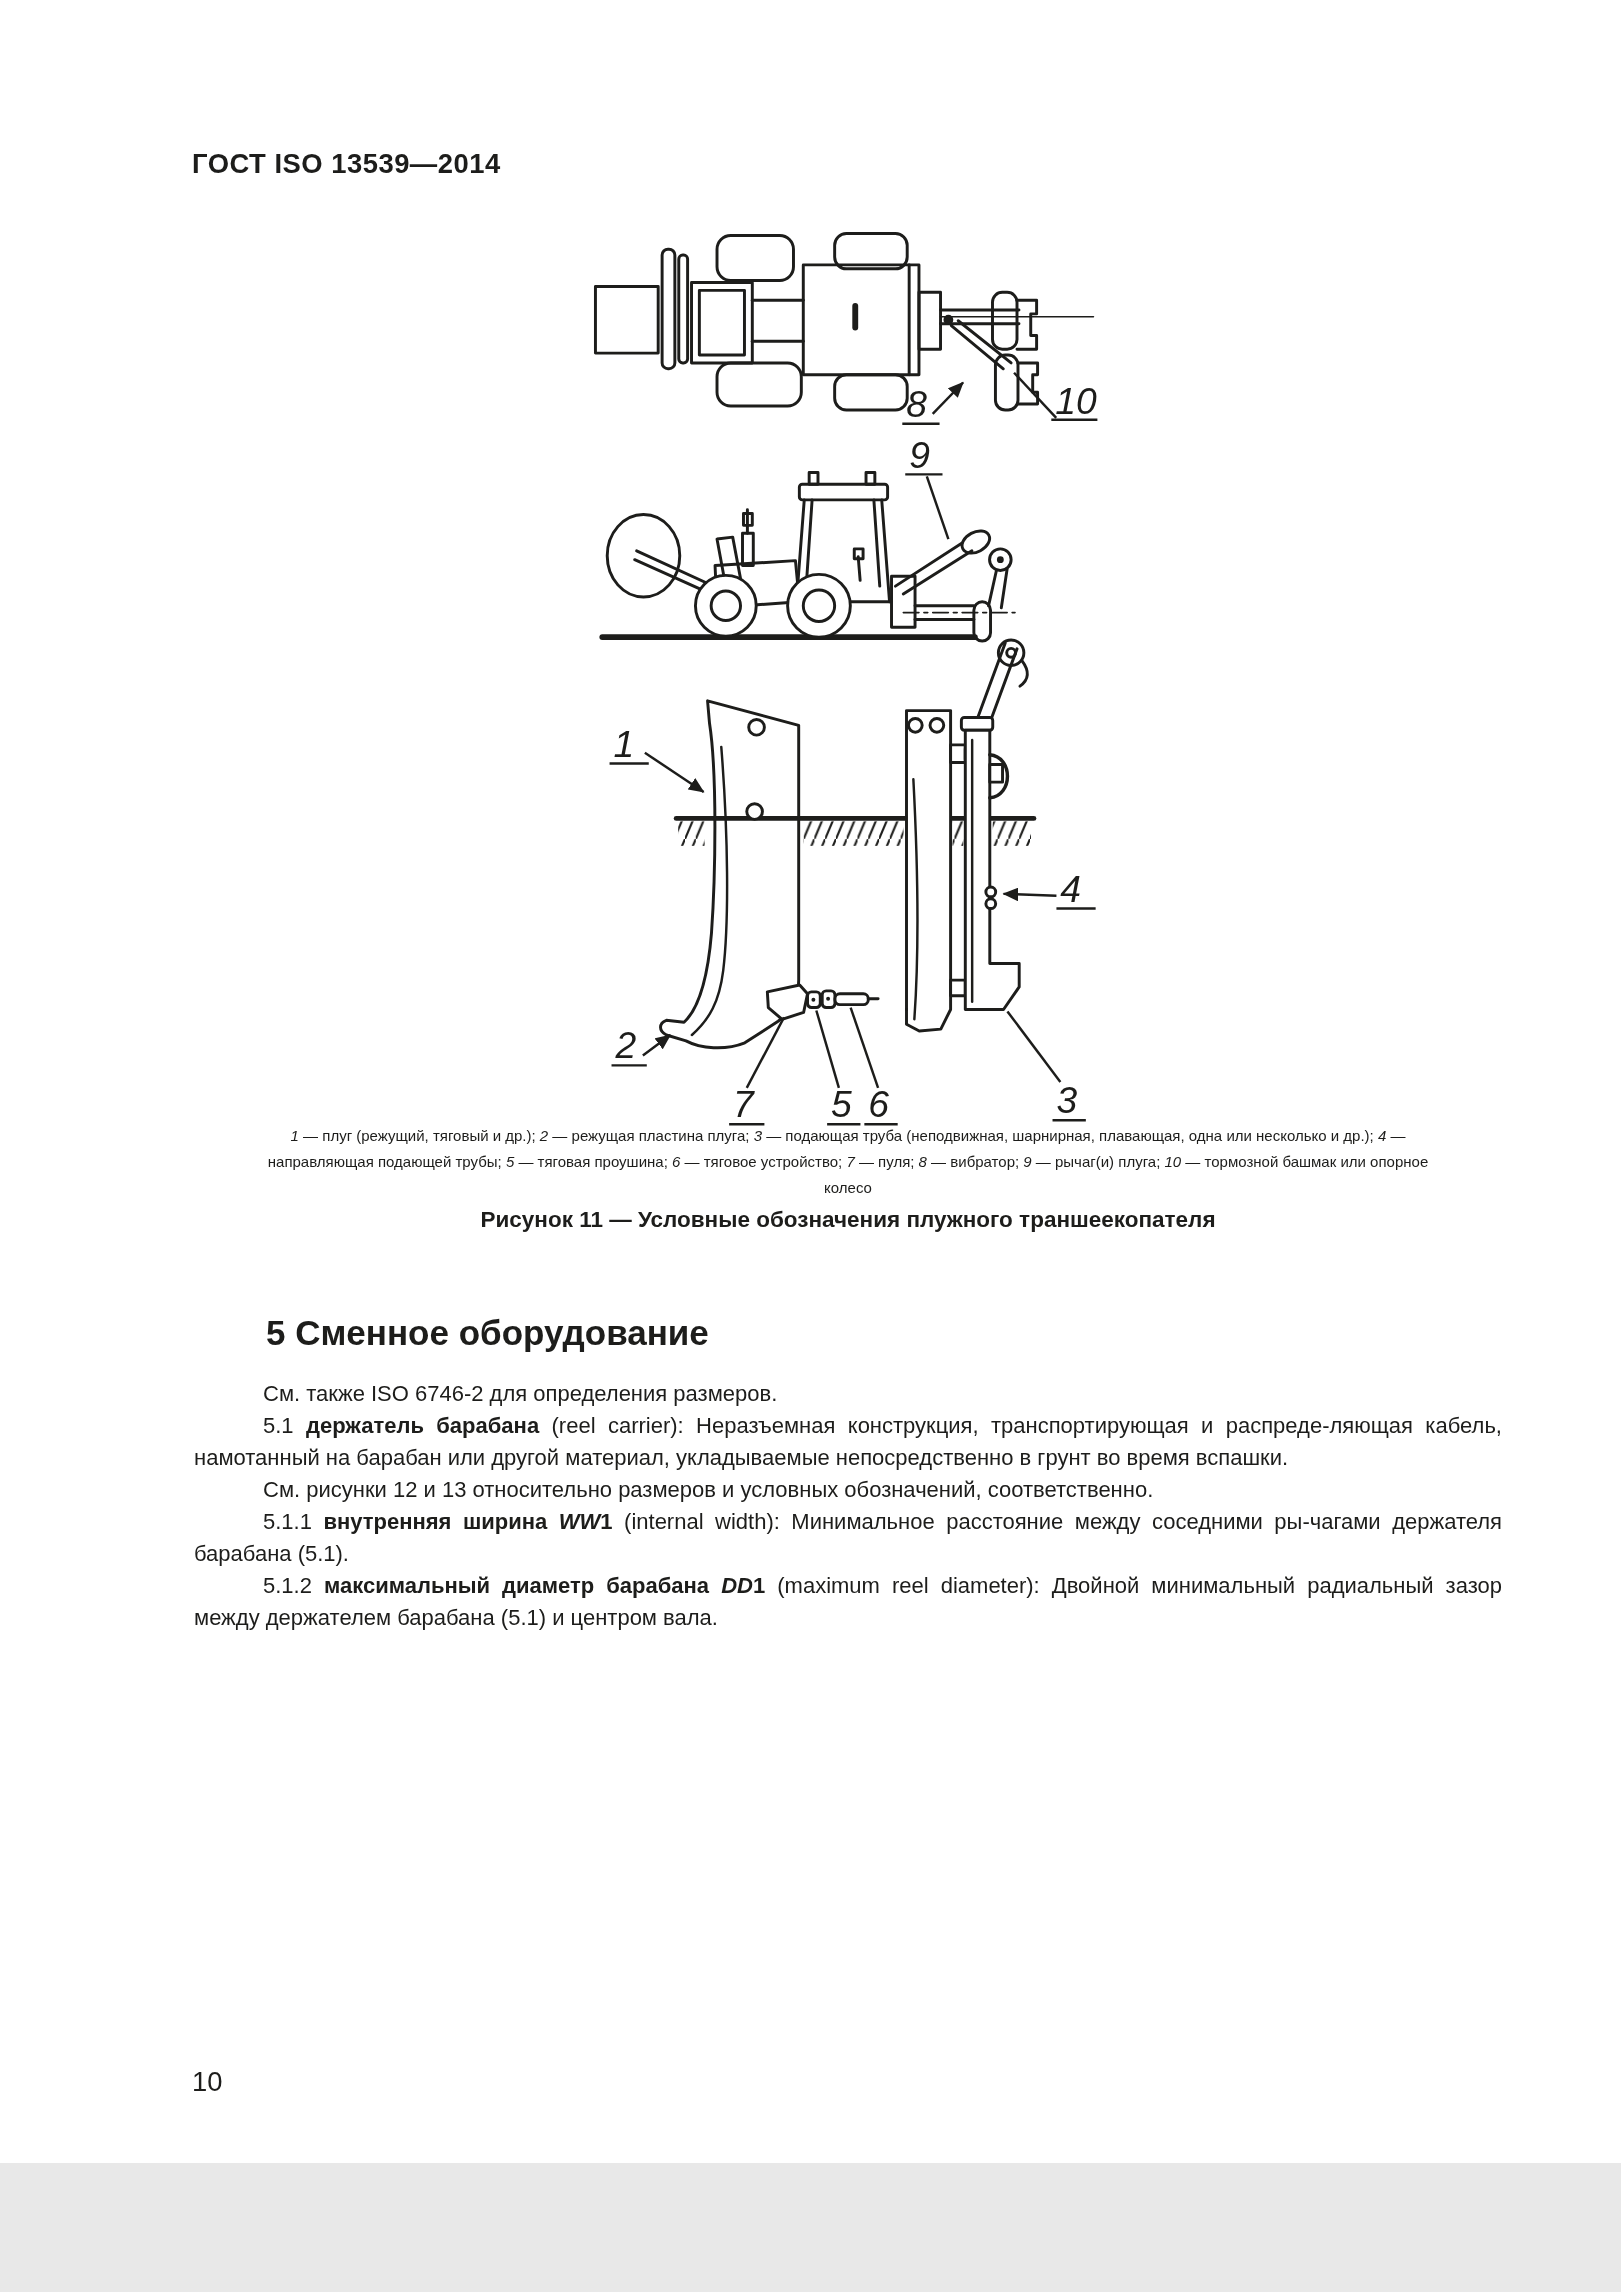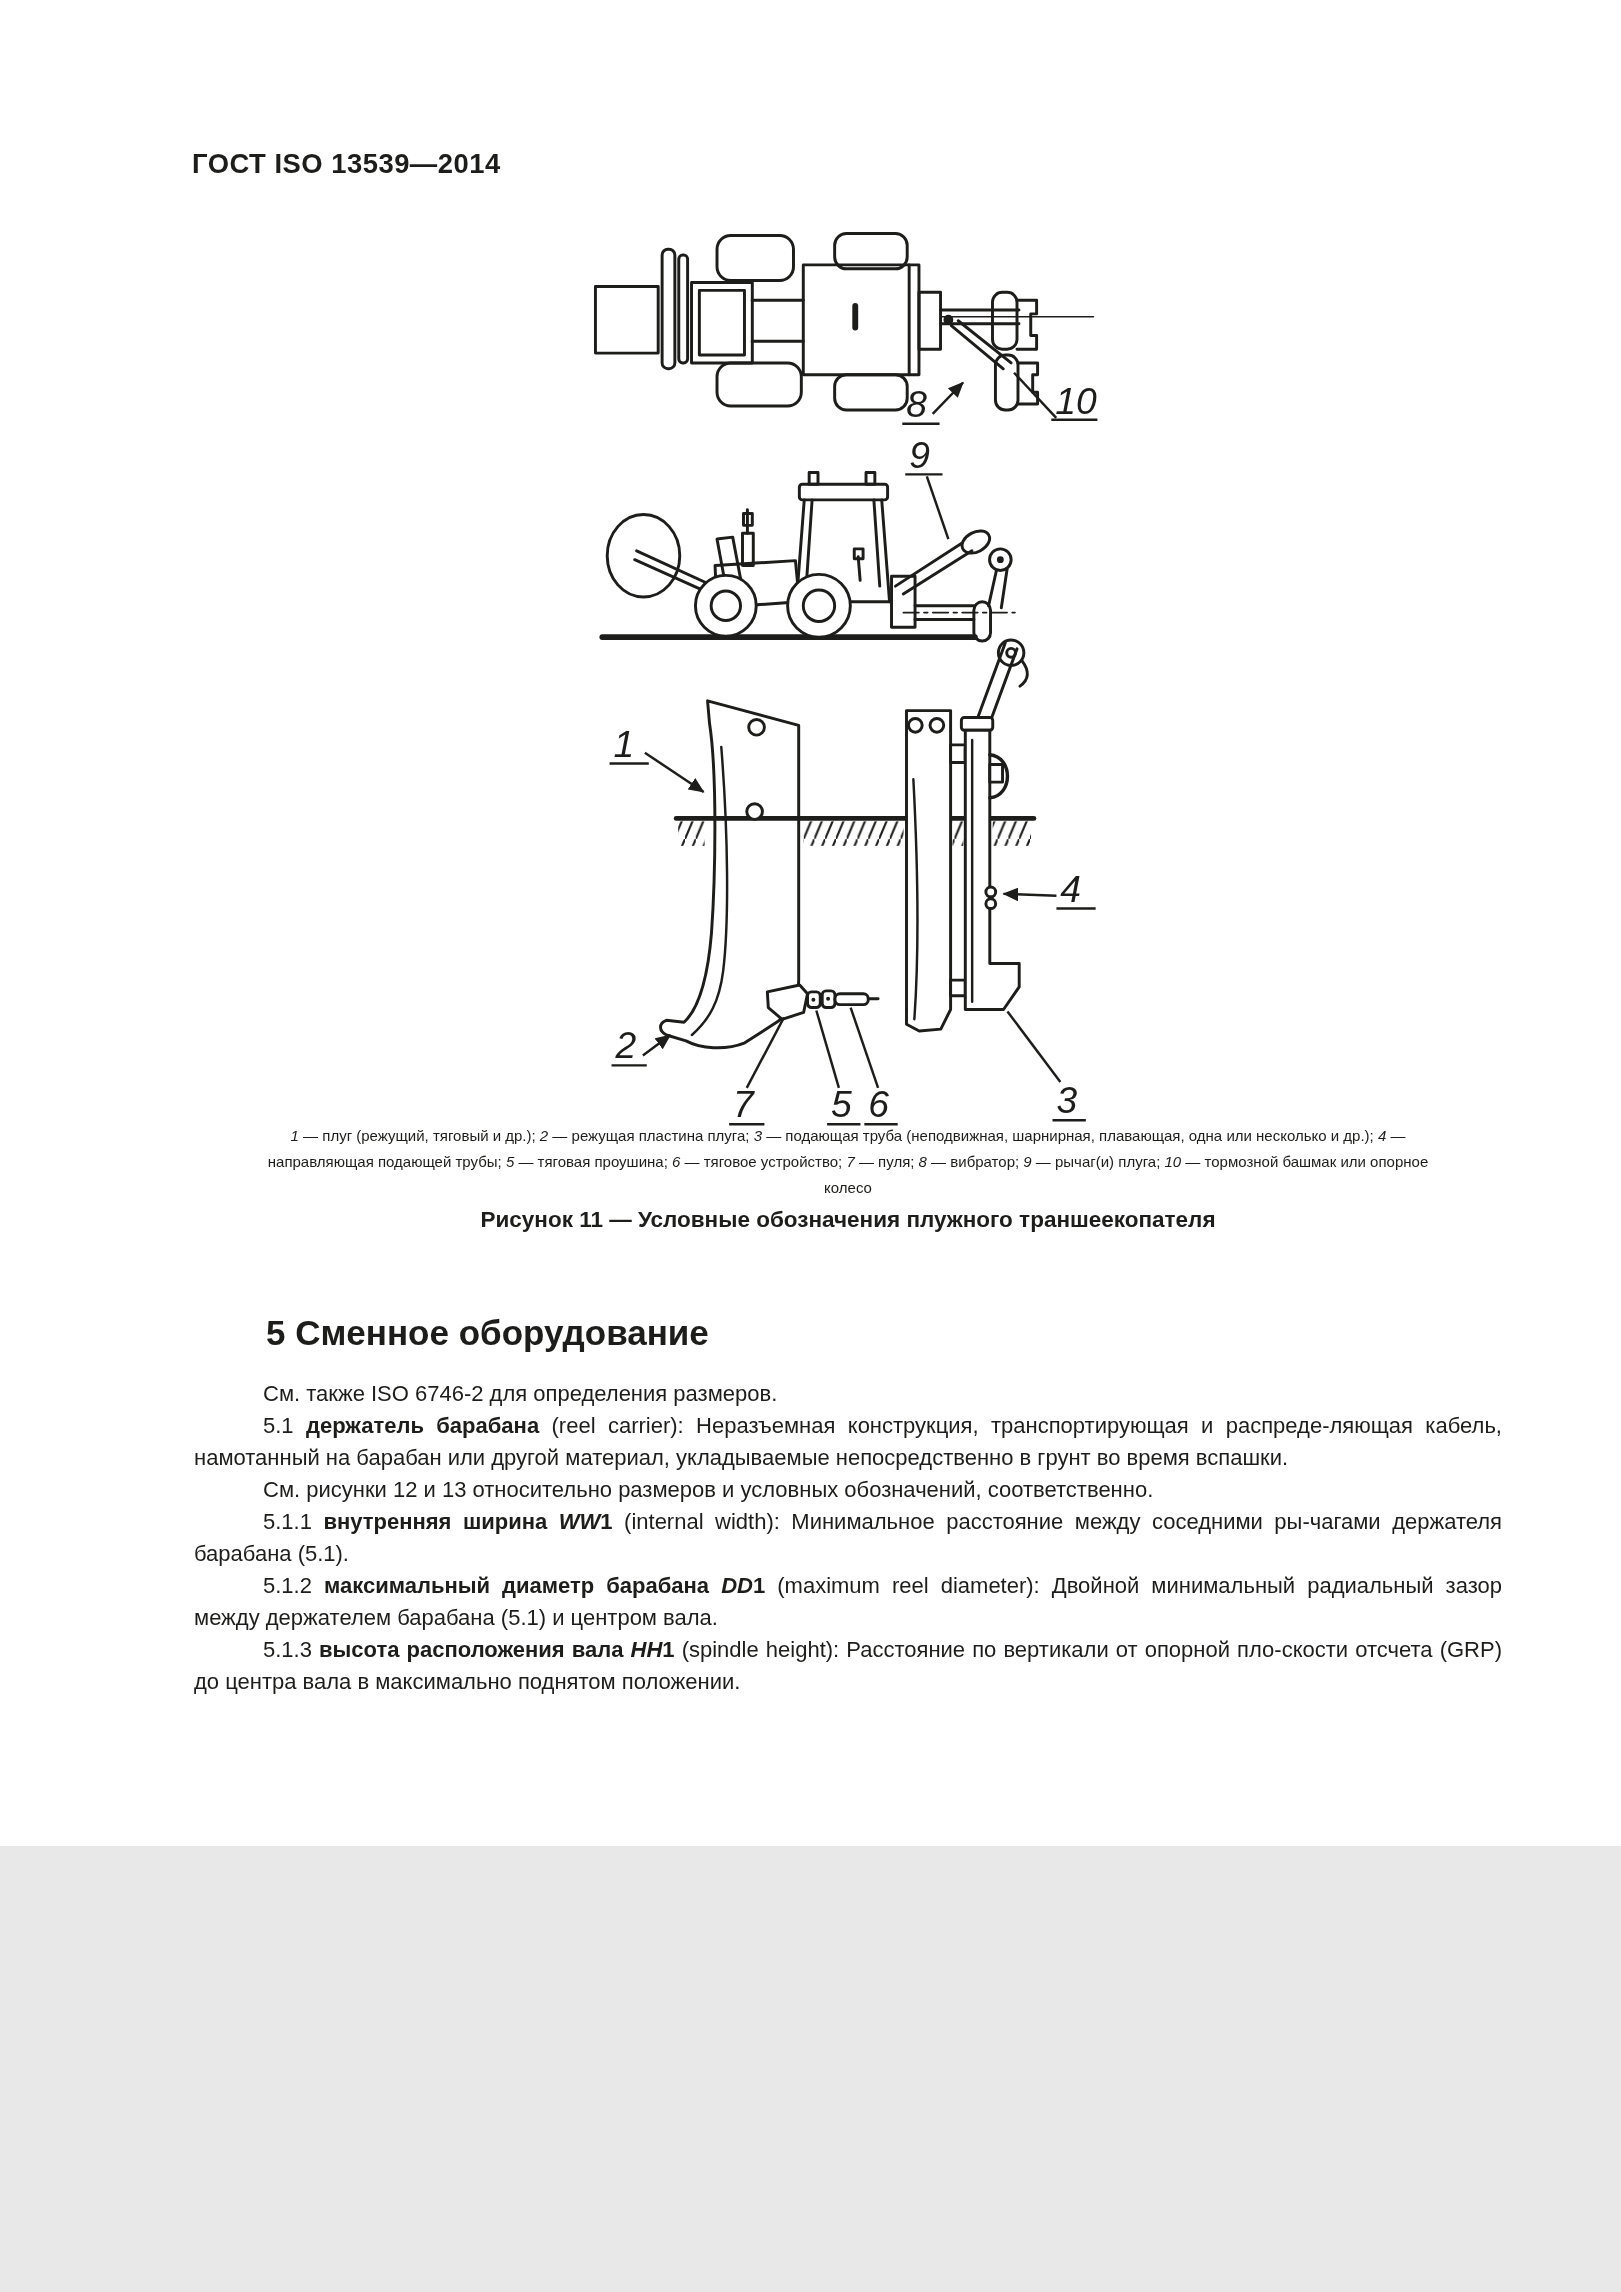--- a/index.html
+++ b/index.html
@@ -1,18 +1,18 @@
 <!DOCTYPE html>
 <html><head>
 <meta charset="utf-8">
 <style>
   html,body{margin:0;padding:0;background:#e8e8e8;}
   .page{
     position:relative;
-    width:1621px;height:1846px;
+    width:1621px;height:2163px;
     background:#ffffff;
     font-family:"Liberation Sans",sans-serif;
     color:#1d1d1b;
     overflow:hidden;
     margin:0 auto;
   }
   .hdr{
     position:absolute;left:192px;top:148px;
     font-size:27.4px;font-weight:bold;letter-spacing:0.5px;
   }
@@ -235,19 +235,18 @@
   <div class="figtitle">Рисунок 11 — Условные обозначения плужного траншеекопателя</div>
 
   <div class="secheading">5 Сменное оборудование</div>
 
   <div class="bodytext">
     <p>См. также ISO 6746-2 для определения размеров.</p>
     <p>5.1 <b>держатель барабана</b> (reel carrier): Неразъемная конструкция, транспортирующая и распреде-<wbr>ляющая кабель, намотанный на барабан или другой материал, укладываемые непосредственно в грунт во время вспашки.</p>
     <p>См. рисунки 12 и 13 относительно размеров и условных обозначений, соответственно.</p>
     <p>5.1.1 <b>внутренняя ширина <i>WW</i>1</b> (internal width): Минимальное расстояние между соседними ры-<wbr>чагами держателя барабана (5.1).</p>
     <p>5.1.2 <b>максимальный диаметр барабана <i>DD</i>1</b> (maximum reel diameter): Двойной минимальный радиальный зазор между держателем барабана (5.1) и центром вала.</p>
-    <p>5.1.3 <b>высота расположения вала <i>HH</i>1</b> (spindle height): Расстояние по вертикали от опорной пло-<wbr>скости отсчета (GRP) до центра вала в максимально поднятом положении.</p>
   </div>
 
   <div class="pagenum">10</div>
 
 </div>
 
 
 </body></html>

